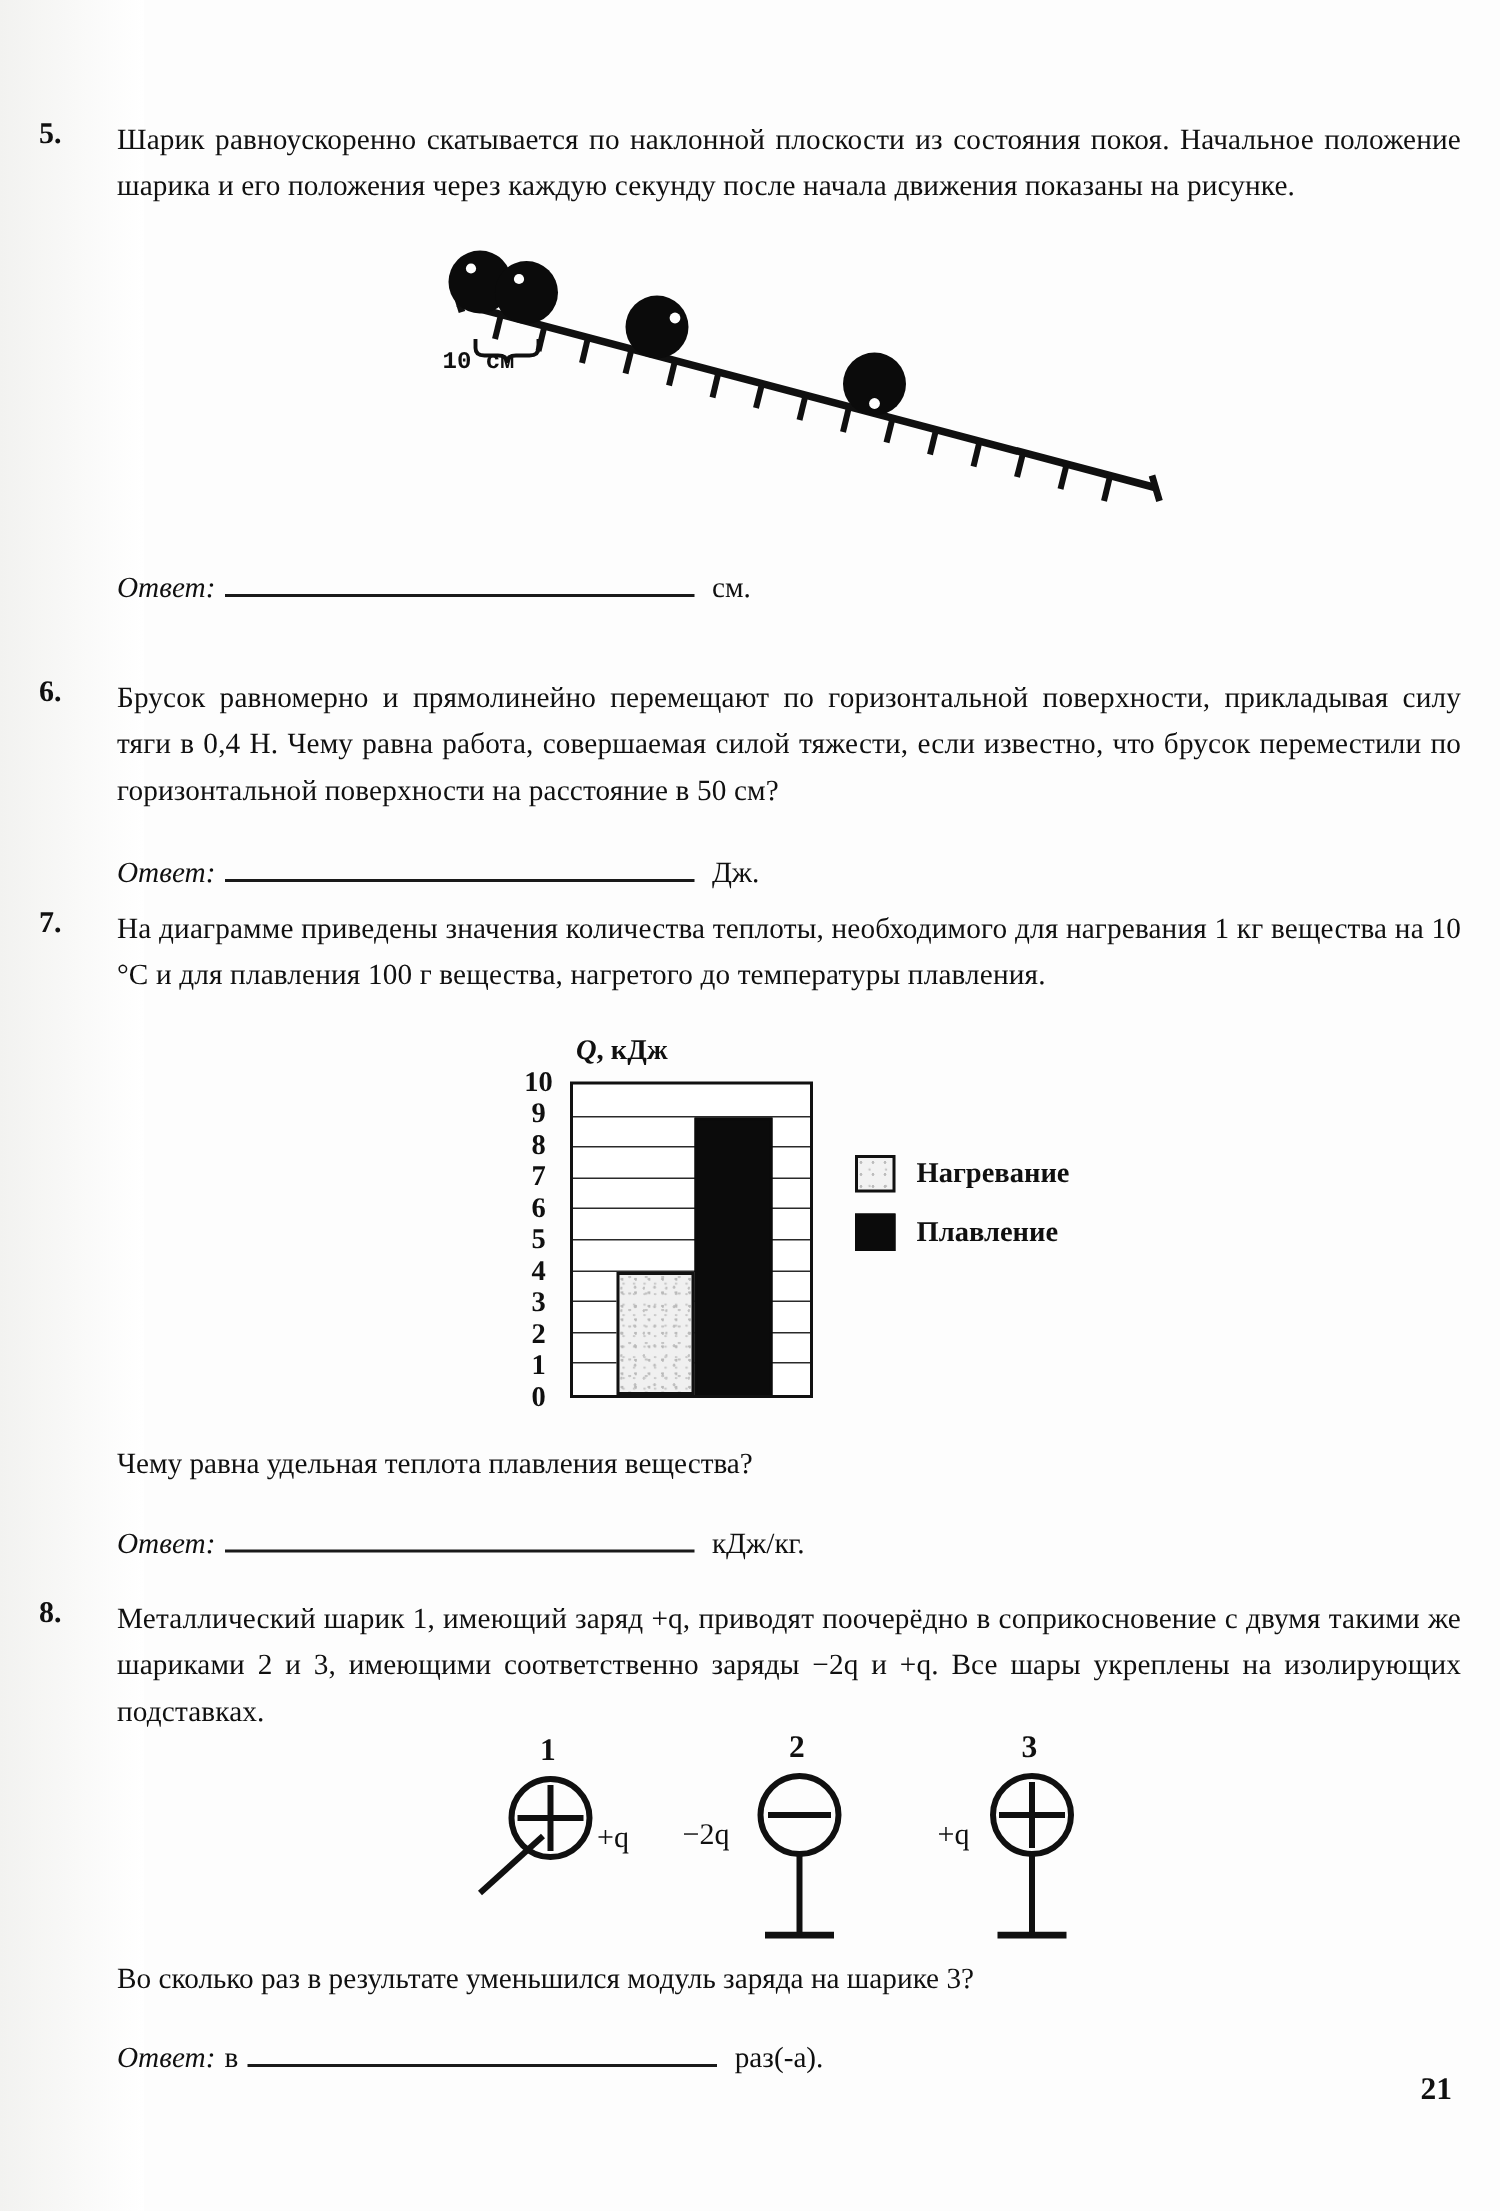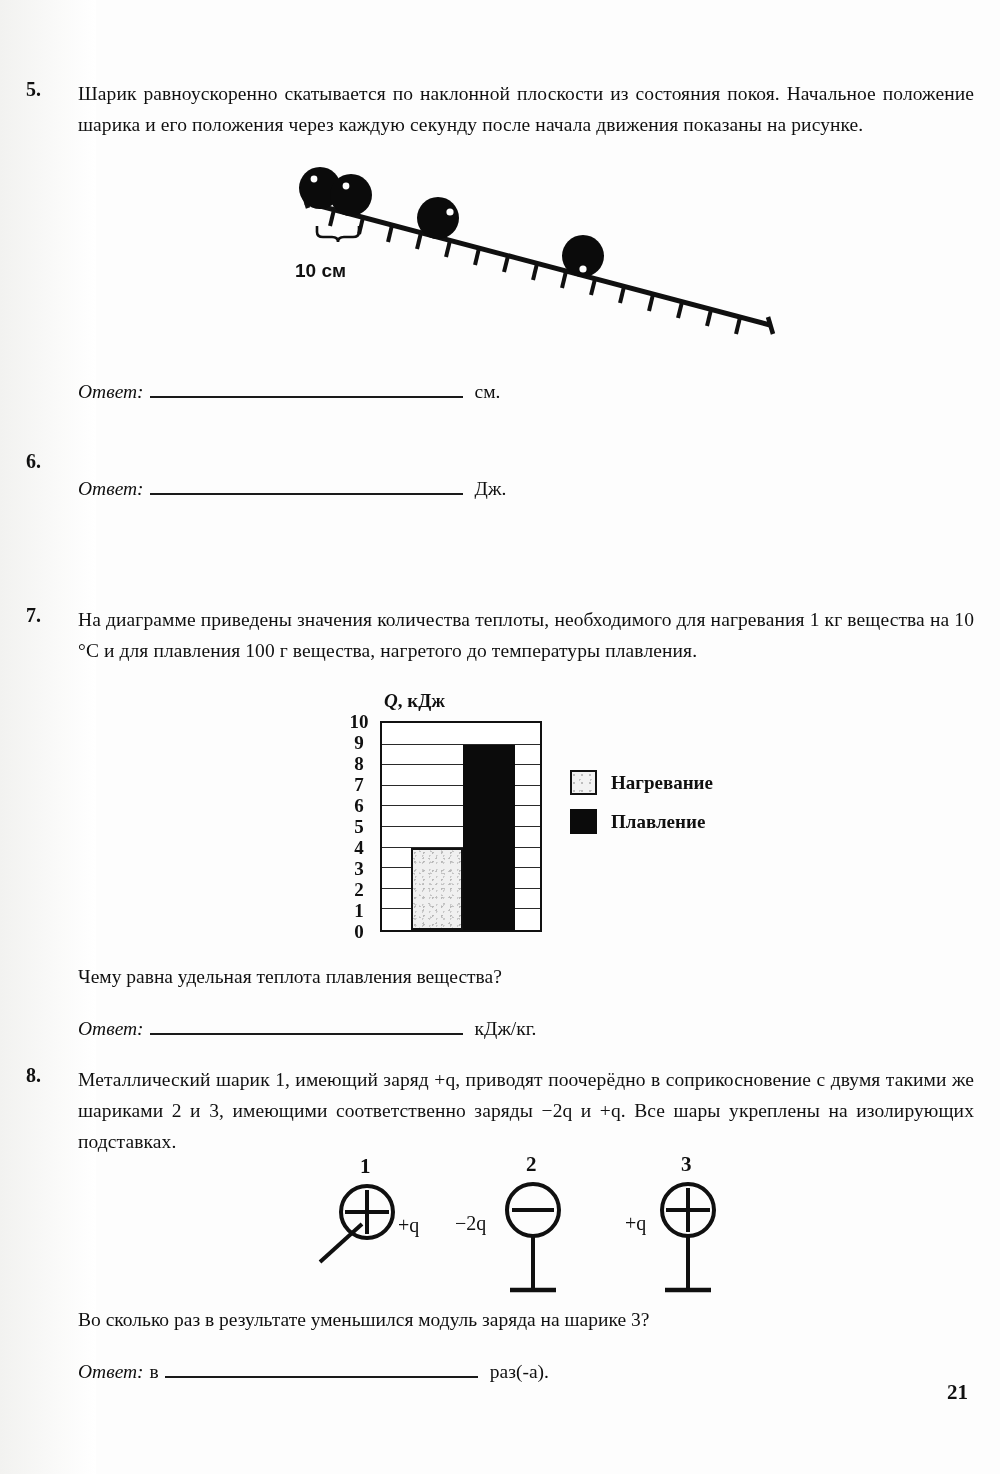--- a/index.html
+++ b/index.html
@@ -291,36 +291,37 @@
         <circle cx="180" cy="52" r="3.6" fill="#ffffff"></circle>
 
         <circle cx="313" cy="96" r="21" fill="#0b0b0b"></circle>
         <circle cx="313" cy="109" r="3.6" fill="#ffffff"></circle>
       </g>
 
       <g stroke="#101010" stroke-width="2.6" fill="none">
         <path d="M 47 66 L 47 72 Q 47 77 53 77 L 62 77 Q 68 77 68 82 Q 68 77 74 77 L 83 77 Q 89 77 89 72 L 89 66"></path>
       </g>
     </svg>
-    <div style="position:absolute; left:25px; top:100px; font-size:19px; font-weight:bold; font-family:Liberation Sans, sans-serif;">10 см</div>
+    <div style="position:absolute; left:25px; top:72px; font-size:16px; font-weight:bold; font-family:Liberation Mono, monospace;">10 см</div>
   </div>
 
   <div class="task" style="top:355px;">
     <div class="task-body">
       <div class="answer-row" style="margin-top:22px;">
         <span class="answer-label">Ответ:</span>
         <span class="answer-blank"></span>
         <span class="answer-unit">см.</span>
       </div>
     </div>
   </div>
 
   <div class="task" style="top:450px;">
     <div class="task-num">6.</div>
     <div class="task-body">
+      <div class="para last-line-left">Брусок равномерно и прямолинейно перемещают по горизонтальной поверхности, прикладывая силу тяги в 0,4 Н. Чему равна работа, совершаемая силой тяжести, если известно, что брусок переместили по горизонтальной поверхности на расстояние в 50 см?</div>
       <div class="answer-row" style="margin-top:24px;">
         <span class="answer-label">Ответ:</span>
         <span class="answer-blank"></span>
         <span class="answer-unit">Дж.</span>
       </div>
     </div>
   </div>
 
   <div class="task" style="top:604px;">
     <div class="task-num">7.</div>

